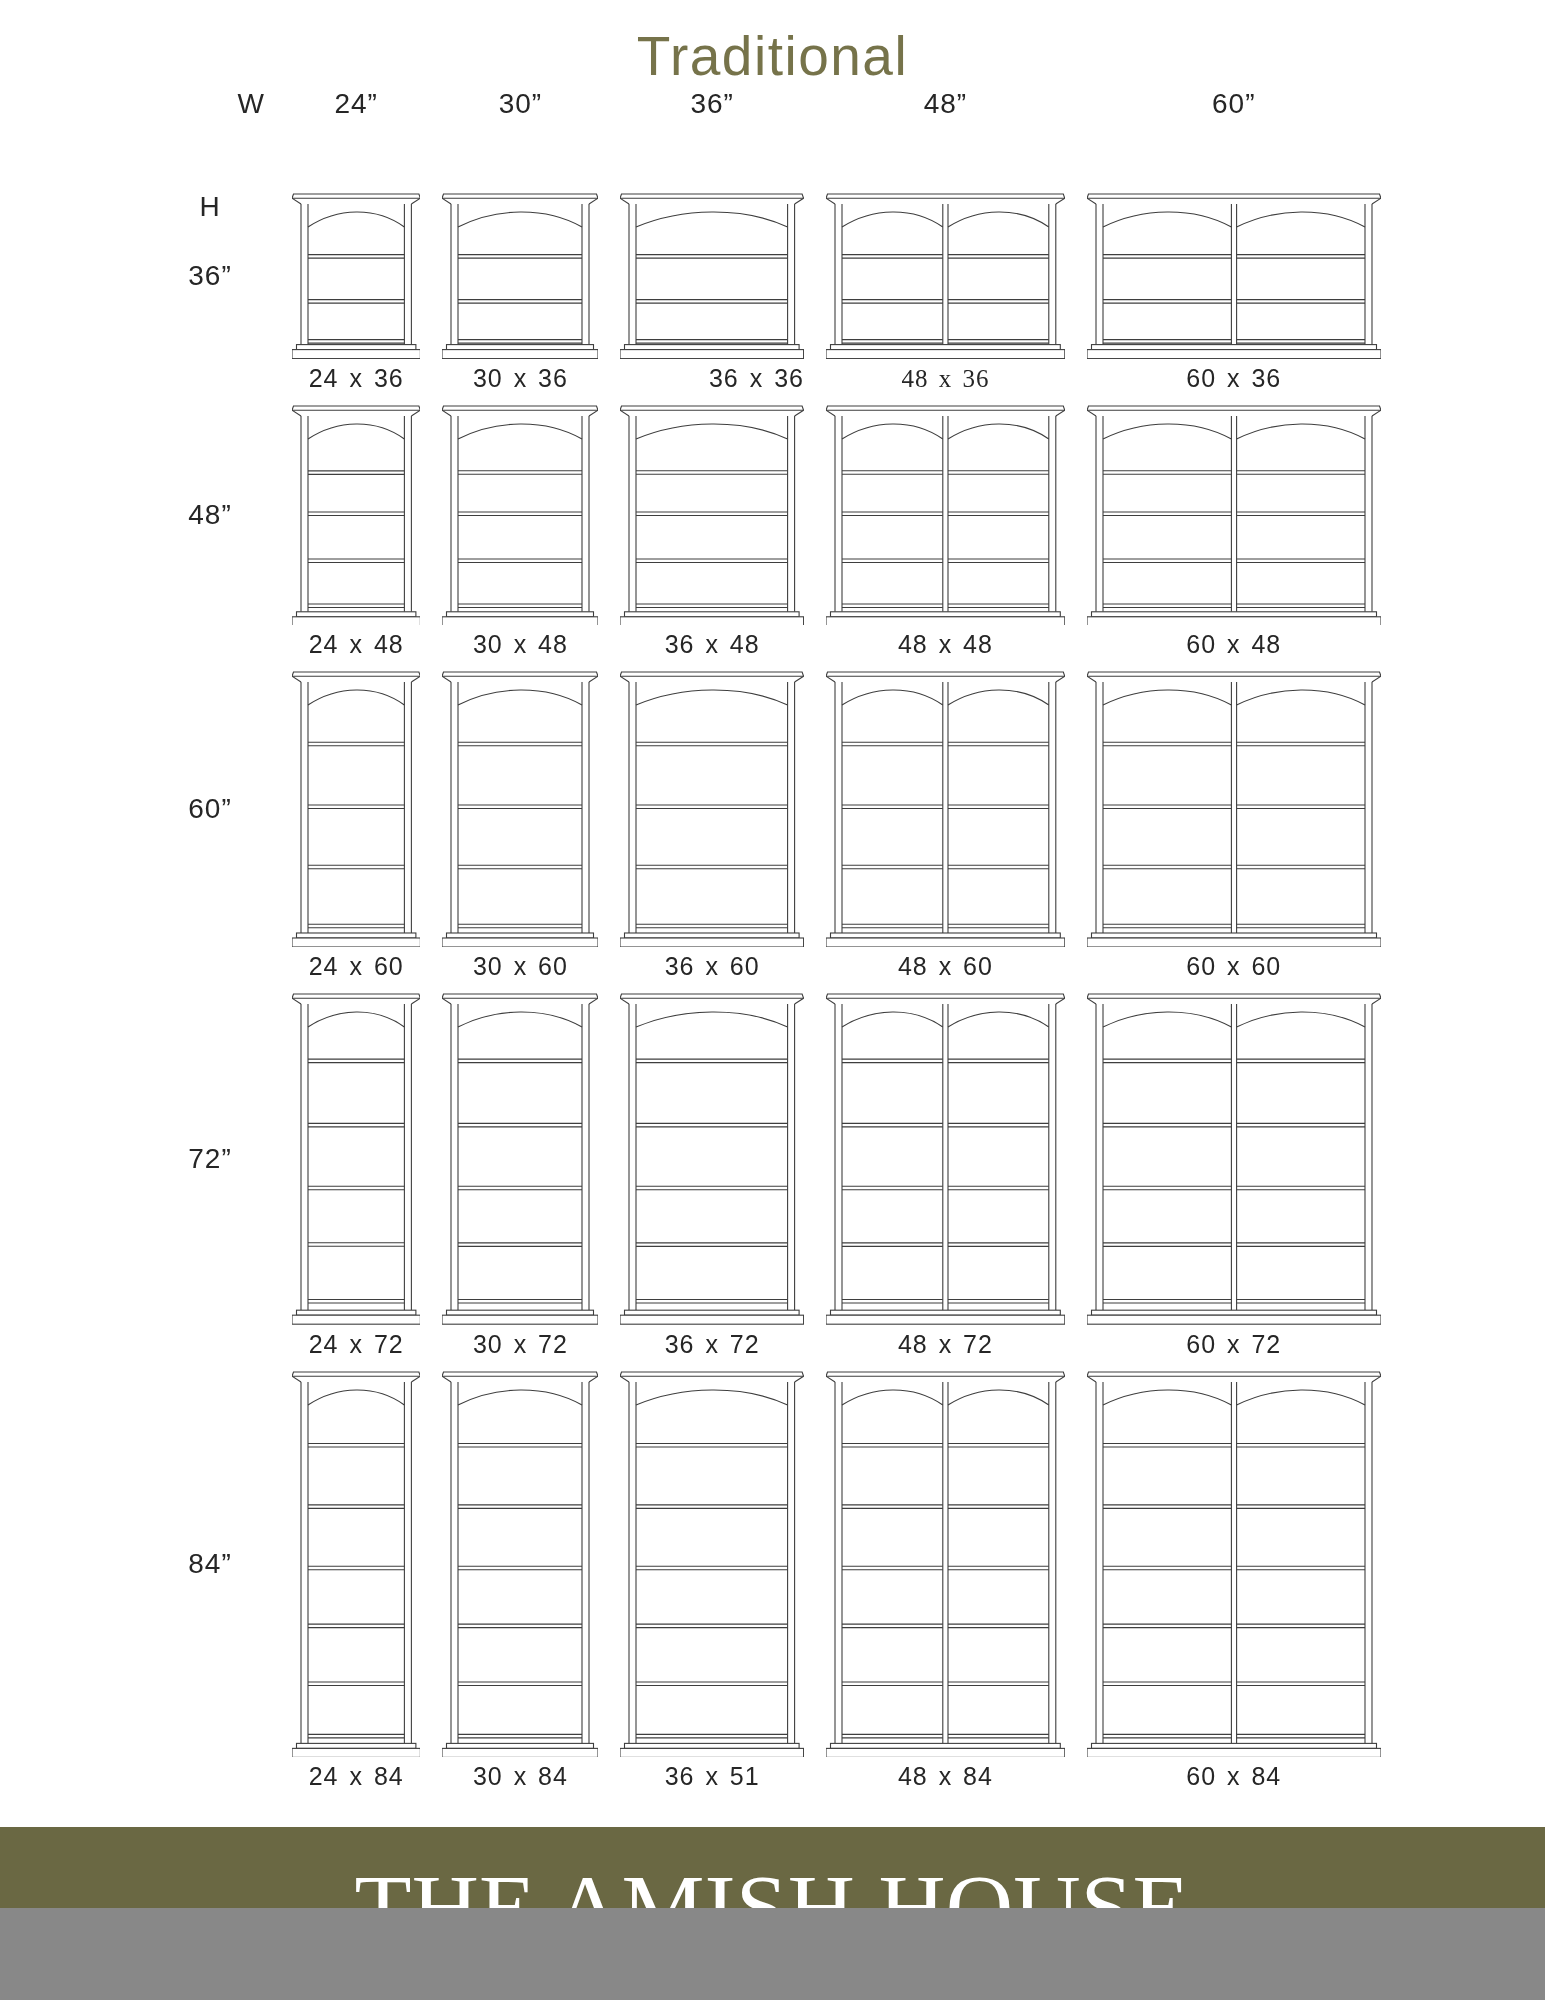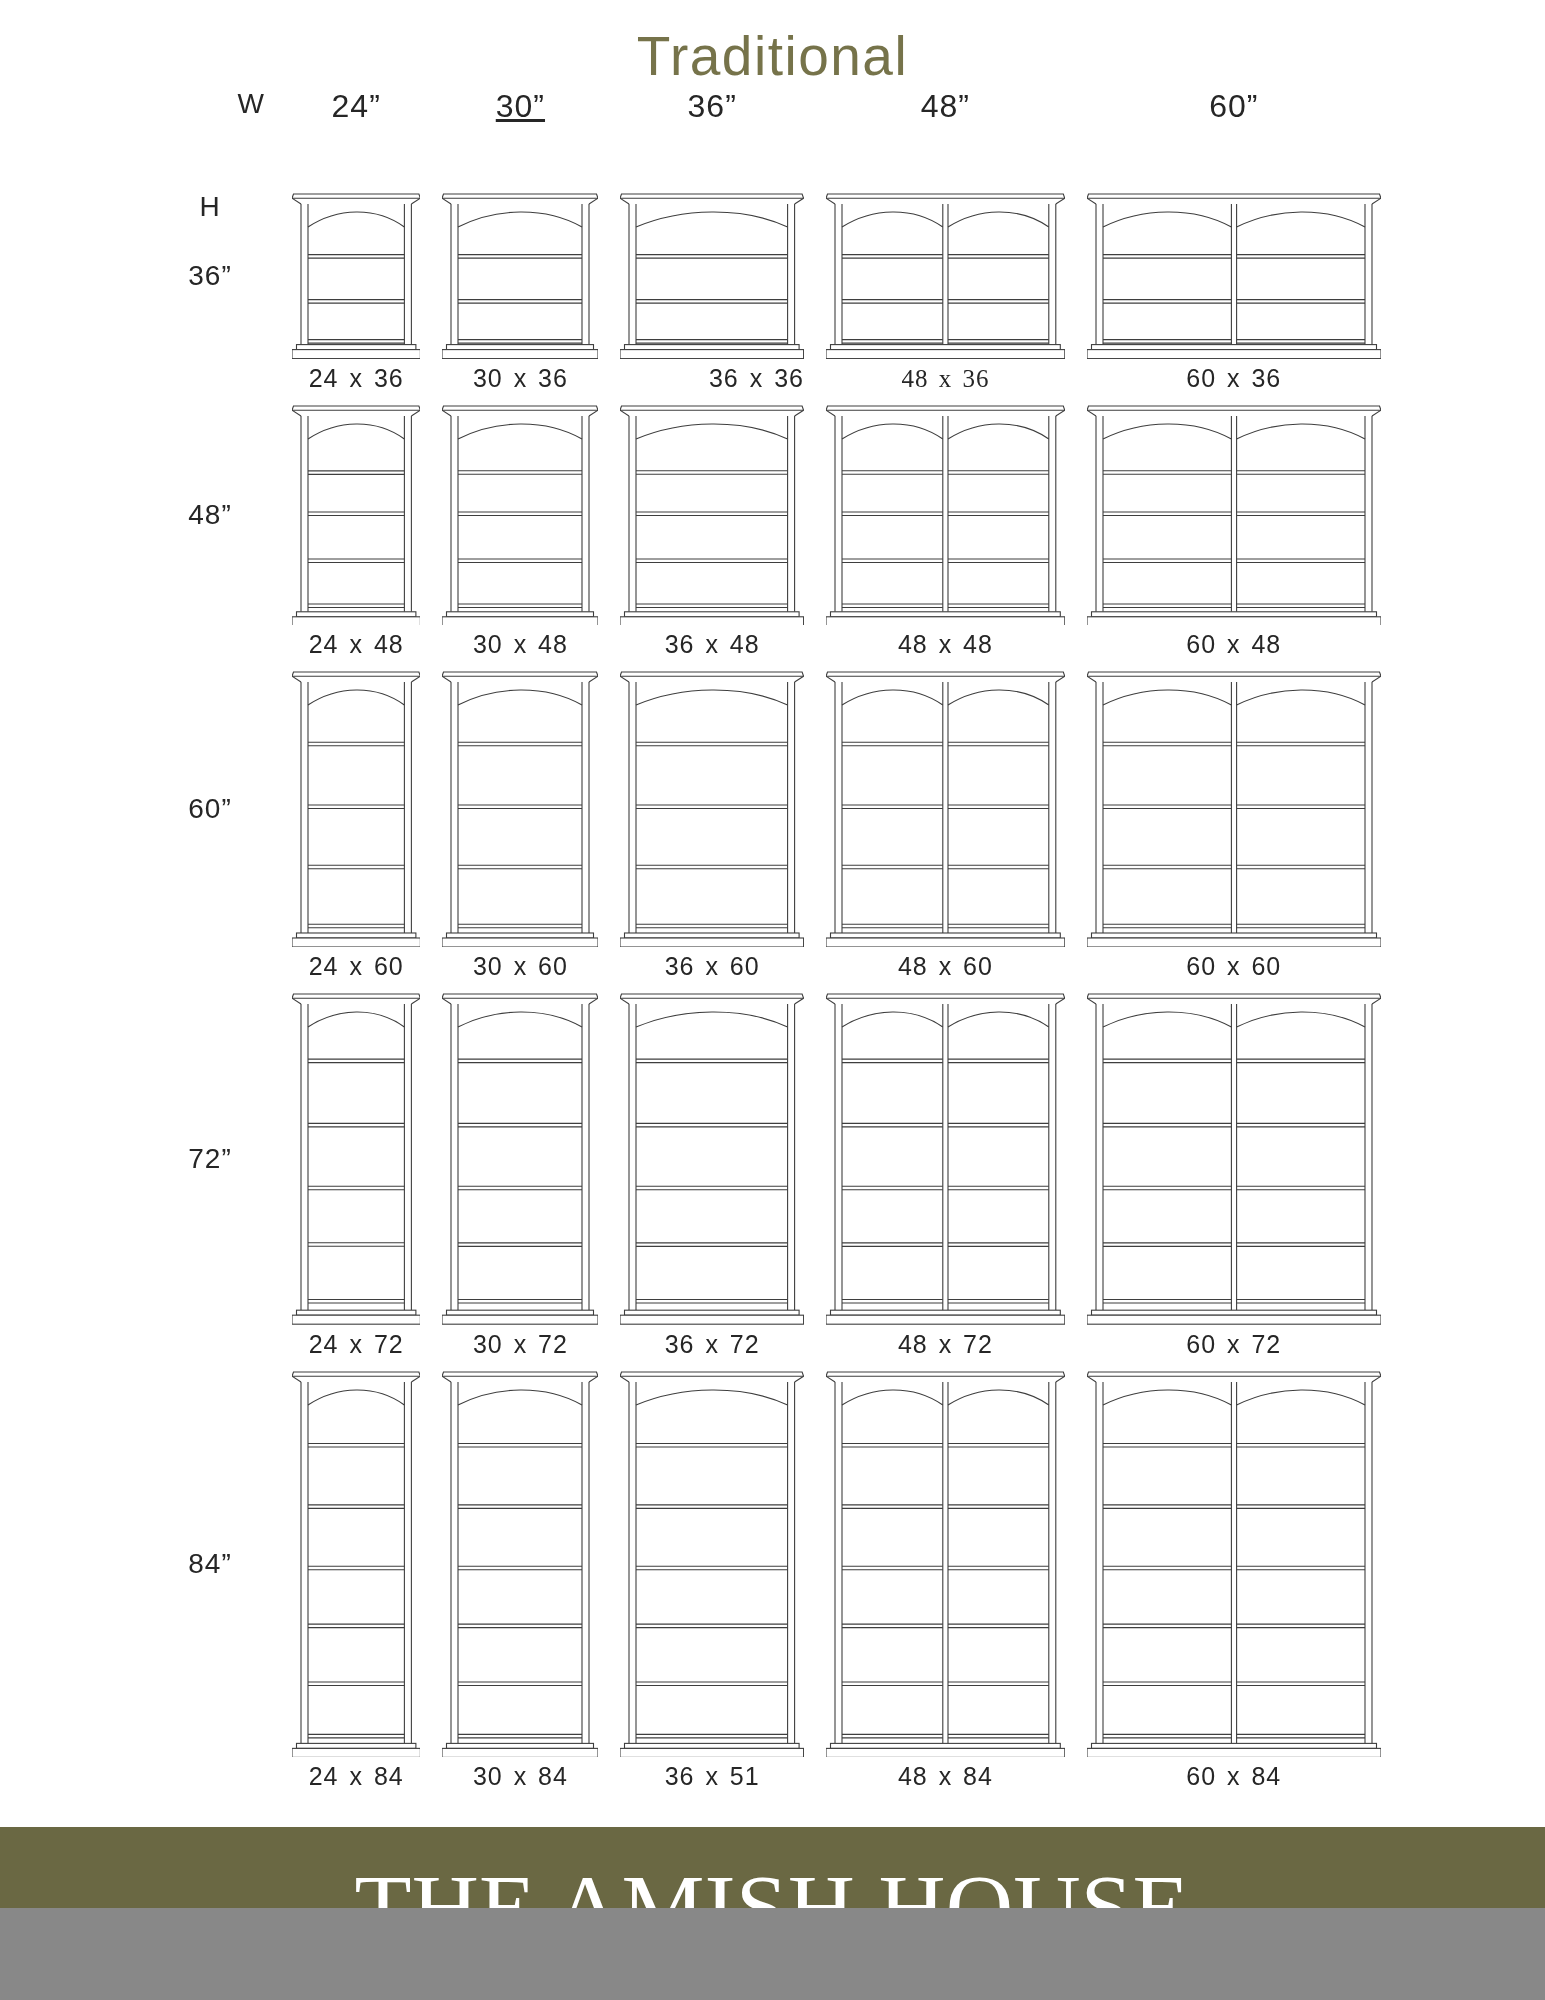--- a/index.html
+++ b/index.html
@@ -21,21 +21,21 @@
   .grid{position:absolute;left:150px;top:88px;}
   .header-row{display:flex;column-gap:22px;height:42px;align-items:flex-start;}
   .axis-w{
     width:120px;box-sizing:border-box;
     display:flex;justify-content:flex-end;align-items:flex-start;
     padding-right:6px;
     font-size:28px;
   }
   .col-header{
     display:flex;justify-content:center;align-items:flex-start;
-    font-size:32px;letter-spacing:1px;
+    font-size:28px;letter-spacing:1px;
   }
   .rows{margin-top:63px;}
   .row{display:flex;column-gap:22px;margin-bottom:12px;}
   .row-label{
     width:120px;box-sizing:border-box;
     display:flex;align-items:center;justify-content:center;
     padding-bottom:34px;
     font-size:28px;letter-spacing:1px;
     position:relative;
   }
@@ -64,21 +64,21 @@
 <body>
 
 <div class="page" style="--title: #76734a; --footerbg: #6a6843; --text: #262626;">
   <h1 class="title">Traditional</h1>
 
   <div class="grid">
     <div class="header-row">
       <div class="axis-w">W</div>
 
     <div class="col-header" style="width: 128.4px;">24”</div>
-        <div class="col-header" style="width: 156px; text-decoration: underline;">30”</div>
+        <div class="col-header" style="width: 156px;">30”</div>
         <div class="col-header" style="width: 183.6px;">36”</div>
         <div class="col-header" style="width: 238.8px;">48”</div>
         <div class="col-header" style="width: 294px;">60”</div>
       </div>
     <div class="rows" id="rows">
         <div class="row">
           <div class="row-label">36”<div class="axis-h">H</div></div>
           <div class="cell" style="width: 128.4px;">
             <svg width="128.4" height="165.6" viewBox="0 0 128.4 165.6">
               <g stroke="#3e3e3e" stroke-width="1.1" fill="none">

